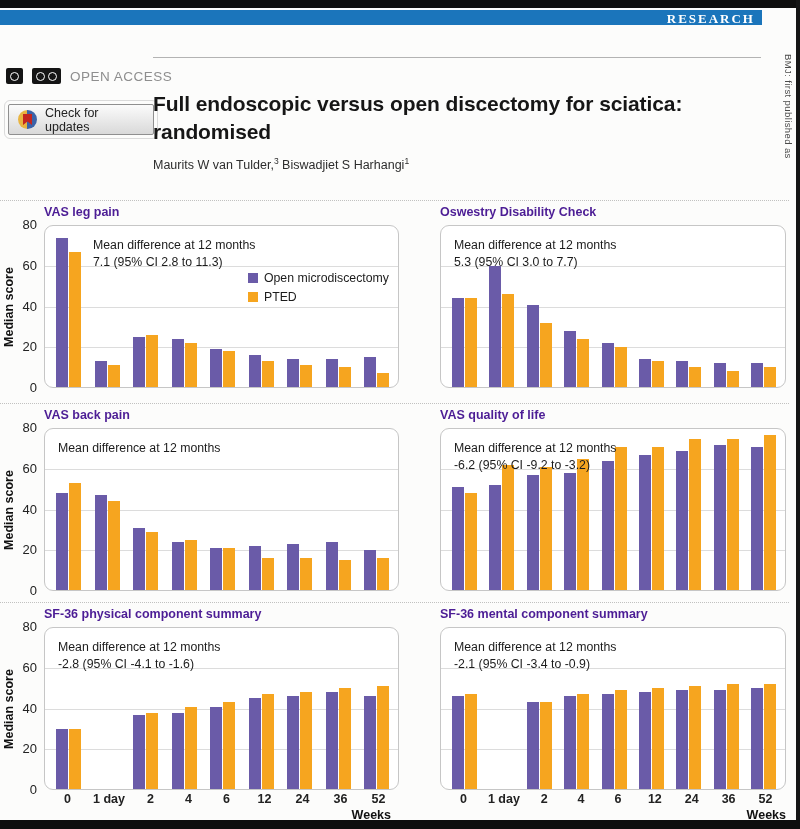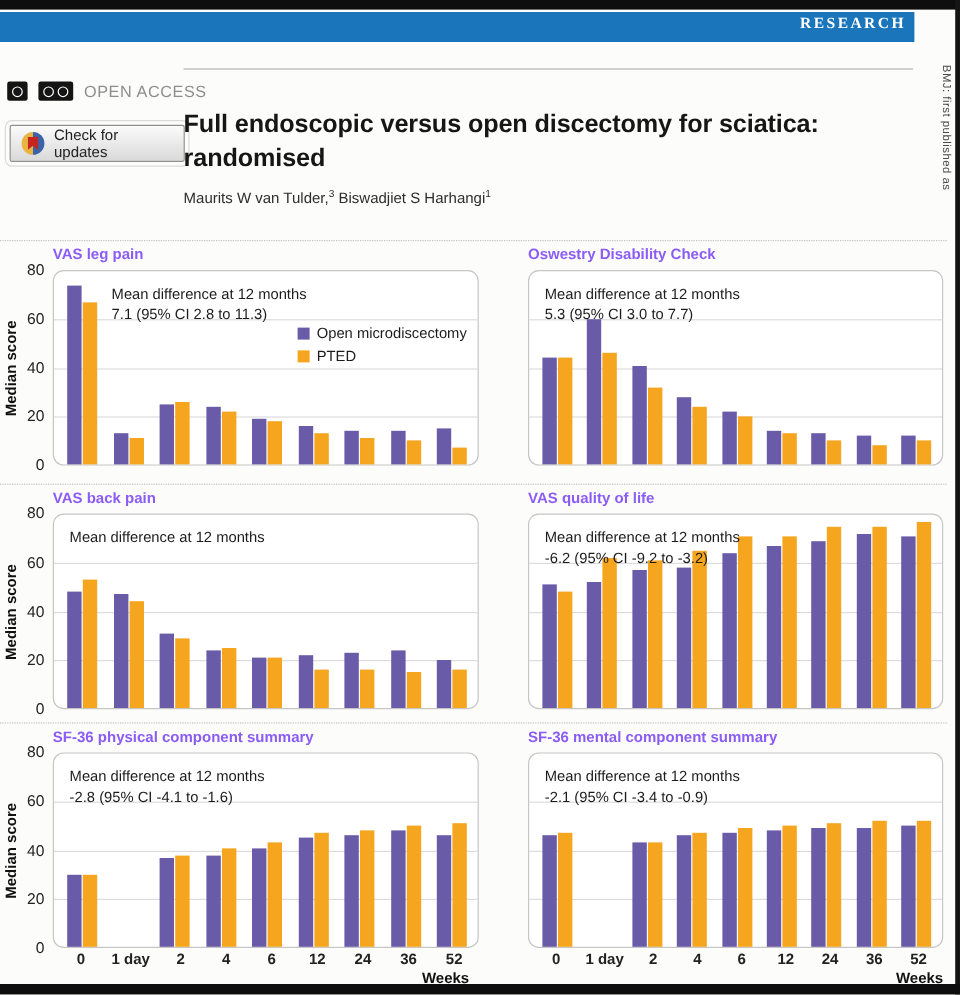--- a/index.html
+++ b/index.html
@@ -3,21 +3,21 @@
 <meta charset="utf-8">
 <style>
   * { margin:0; padding:0; box-sizing:border-box; }
   html,body { background:#ffffff; }
   .page {
     position:relative; width:800px; height:829px; overflow:hidden;
     background:#fcfcfb; font-family:"Liberation Sans", sans-serif; color:#1a1a1a;
   }
   .top-bar { position:absolute; top:0; left:0; width:800px; height:8px; background:#0e0e0e; }
   .banner {
-    position:absolute; top:10px; left:0; width:762px; height:25px; background:var(--blue,#1b75bb);
+    position:absolute; top:10px; left:0; width:762px; height:15px; background:var(--blue,#1b75bb);
     color:#fff; font-family:"Liberation Serif", serif; font-weight:700; font-size:13px;
     letter-spacing:2px; text-align:right; line-height:17px; padding-right:7px;
   }
   .right-line { position:absolute; top:0; right:0; width:4px; height:829px; background:#151515; }
   .bmj-side {
     position:absolute; top:54px; right:6px; writing-mode:vertical-rl;
     font-size:9.5px; color:#4a4a4a; letter-spacing:0.4px; white-space:nowrap;
   }
   .header-rule { position:absolute; top:57px; left:153px; width:608px; border-top:1px solid #b3b3b3; }
 
@@ -42,21 +42,21 @@
   .title-line { font-size:21px; font-weight:700; color:#161616; line-height:1.33; letter-spacing:-0.1px; }
   .authors { position:absolute; top:155px; left:153px; width:625px; font-size:12.5px; color:#2d2d2d; line-height:1.55; }
   .authors sup { font-size:8.5px; }
 
   .sep { position:absolute; left:0; width:789px; border-top:1px dotted #a2a2a2; opacity:0.65; }
 
   .cell { position:absolute; }
   .cell.left-col  { left:0;   width:400px; }
   .cell.right-col { left:440px; width:346px; }
   #c0,#c1 { top:205px; } #c2,#c3 { top:408px; } #c4,#c5 { top:607px; }
-  .chart-title { font-size:12.5px; font-weight:700; color:#8b5cf6; height:18px; }
+  .chart-title { font-size:12.5px; font-weight:700; color:#4c1d95; height:18px; }
   .left-col .chart-title { margin-left:44px; }
 
   .axis-col { position:absolute; left:0; top:20px; width:44px; height:163px; }
   .ytick { position:absolute; right:7px; font-size:13px; color:#222; }
   .ylabel {
     position:absolute; left:-59px; top:calc(50% - 9px); width:140px; height:18px;
     transform:rotate(-90deg); text-align:center; font-size:12.5px; font-weight:700; color:#111;
   }
 
   .panel { position:absolute; top:20px; height:163px; background:#fff;

